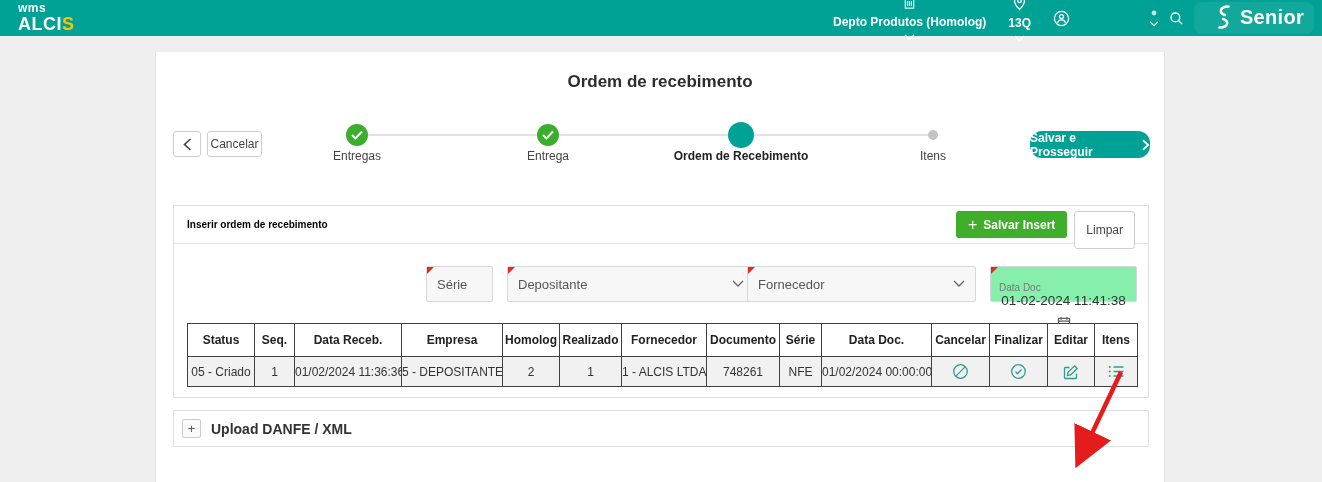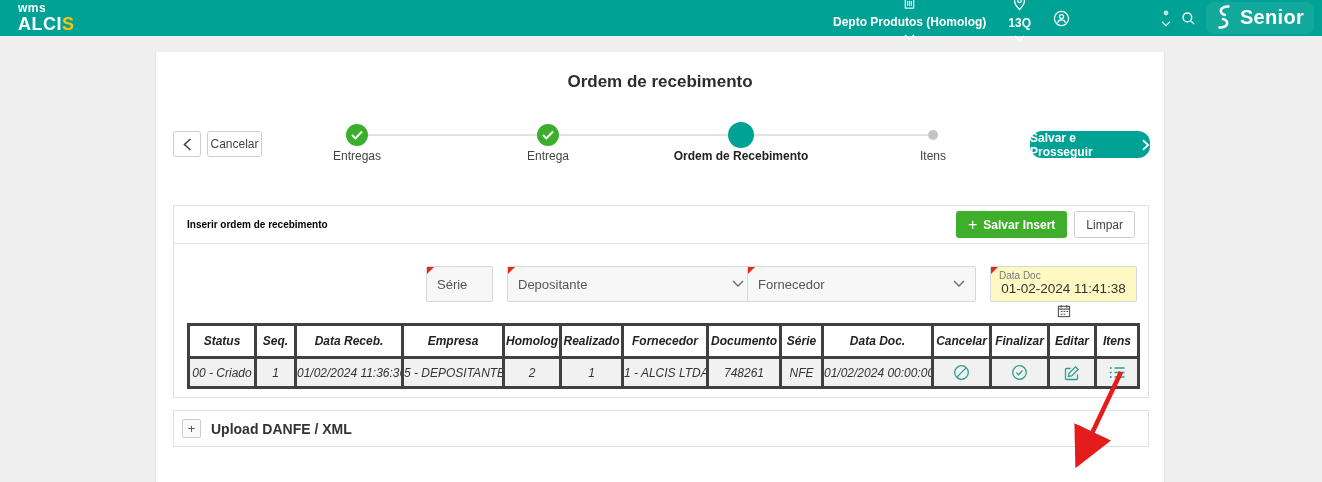--- a/index.html
+++ b/index.html
@@ -21,21 +21,21 @@
   .logo .l2 { font-size:18px; font-weight:bold; letter-spacing:.5px; display:block; margin-top:1px; }
   .logo .yellow { color:#f2c411; }
   .top-group { position:absolute; top:0; height:36px; display:flex; align-items:center; }
   .grpA { left:833px; gap:6px; }
   .grpB { right:8px; gap:10px; }
   .top-item { display:flex; align-items:center; gap:5px; cursor:pointer; font-size:12px; font-weight:600;flex-direction:column; }
   .top-sep { width:10px; }
   .senior-badge {
     display:flex; align-items:center; gap:6px;
     background: rgba(255,255,255,0.07);
-    border-radius: 8px; padding: 3px 10px 5px 8px; height:32px;
+    border-radius: 8px; padding: 3px 10px 5px 20px; height:32px;
   }
   .senior-text { font-size:20px; font-weight:600; letter-spacing:.3px; }
   svg.ic { display:block; }
   
   .card {
     position:absolute; left:155px; top:52px; width:1010px; height:430px;
     background:#fff; border-left:1px solid #e3e3e3; border-right:1px solid #e3e3e3;
   }
   .page-title {
     position:absolute; top:20px; left:0; width:100%;
@@ -62,38 +62,38 @@
   
   .panel { position:absolute; left:17px; top:153px; width:976px; height:193px;
            border:1px solid #e0e0e0; background:#fff; }
   .panel-head { position:relative; height:38px; border-bottom:1px solid #e5e5e5;
                 display:flex; align-items:center; padding:0 13px; }
   .panel-title { font-size:10px; font-weight:700; color:#000000; }
   .panel-actions { position:absolute; right:13px; top:5px; display:flex; gap:7px; }
   .btn-green { height:27px; padding:0 12px; background:#3fae2b; color:#fff; border:none;
                border-radius:3px; font-size:12px; font-weight:600; display:flex; align-items:center; gap:6px; cursor:pointer; }
   .btn-green .plus { font-size:16px; font-weight:400; line-height:1; }
-  .btn-clear { height:27px; padding:5px 11px; }
+  .btn-clear { height:38px; padding:5px 11px; }
   
   .field { position:absolute; top:60px; height:36px; background:#f7f7f7;
            border:1px solid #d8d8d8; border-radius:2px; display:flex; align-items:center;
            padding:0 10px; font-size:13px; color:#555; cursor:pointer; }
   .field .corner { position:absolute; left:0; top:0; width:0; height:0;
            border-top:7px solid #e02b20; border-right:7px solid transparent; }
   .field input { border:none; background:transparent; outline:none; width:100%;
            font-size:13px; color:#444; font-family:inherit; }
   .field input::placeholder { color:#555; opacity:1; }
   .field .chev { margin-left:auto; }
-  .field.filled { background:#fef9c3; padding:0 8px; display:block; }
+  .field.filled { background:#86efac; padding:12px 8px; display:block; }
   .dd-label { display:block; font-size:10px; color:#777; margin-top:3px; }
   .dd-row { display:flex; align-items:center; justify-content:flex-end; gap:8px; margin-top:0px;flex-direction:column; }
   .dd-value { font-size:13.5px; color:#333; }
   
   .grid { position:absolute; left:13px; top:117px; width:950px; border-collapse:collapse; table-layout:fixed; }
-  .grid th, .grid td { border:3px solid #404040; text-align:center; font-size:12px; overflow:hidden; white-space:nowrap;font-style:italic; }
+  .grid th, .grid td { border:1px solid #404040; text-align:center; font-size:12px; overflow:hidden; white-space:nowrap; }
   .grid th { height:33px; font-weight:700; color:#222; background:#fff; }
   .grid td { height:30px; background:#f1f1f1; color:#333; }
   .grid td.action { cursor:pointer; }
   
   .upload-box { position:absolute; left:17px; top:358px; width:976px; height:37px;
                 border:1px solid #e0e0e0; background:#fff; display:flex; align-items:center; padding:0 8px; }
   .expander { width:19px; height:19px; border:1px solid #ccc; background:#fafafa; border-radius:2px;
               display:flex; align-items:center; justify-content:center; font-size:13px; color:#555; cursor:pointer; }
   .upload-title { margin-left:10px; font-size:14px; font-weight:700; color:#333; }
   
@@ -279,21 +279,21 @@
           <th>Série</th>
           <th>Data Doc.</th>
           <th>Cancelar</th>
           <th>Finalizar</th>
           <th>Editar</th>
           <th>Itens</th>
         </tr>
       </thead>
       <tbody>
         <tr>
-          <td>00 - Criado</td>
+          <td>05 - Criado</td>
           <td>1</td>
           <td>01/02/2024 11:36:36</td>
           <td>5 - DEPOSITANTE 5</td>
           <td>2</td>
           <td>1</td>
           <td>1 - ALCIS LTDA</td>
           <td>748261</td>
           <td>NFE</td>
           <td>01/02/2024 00:00:00</td>
           <td class="action">

